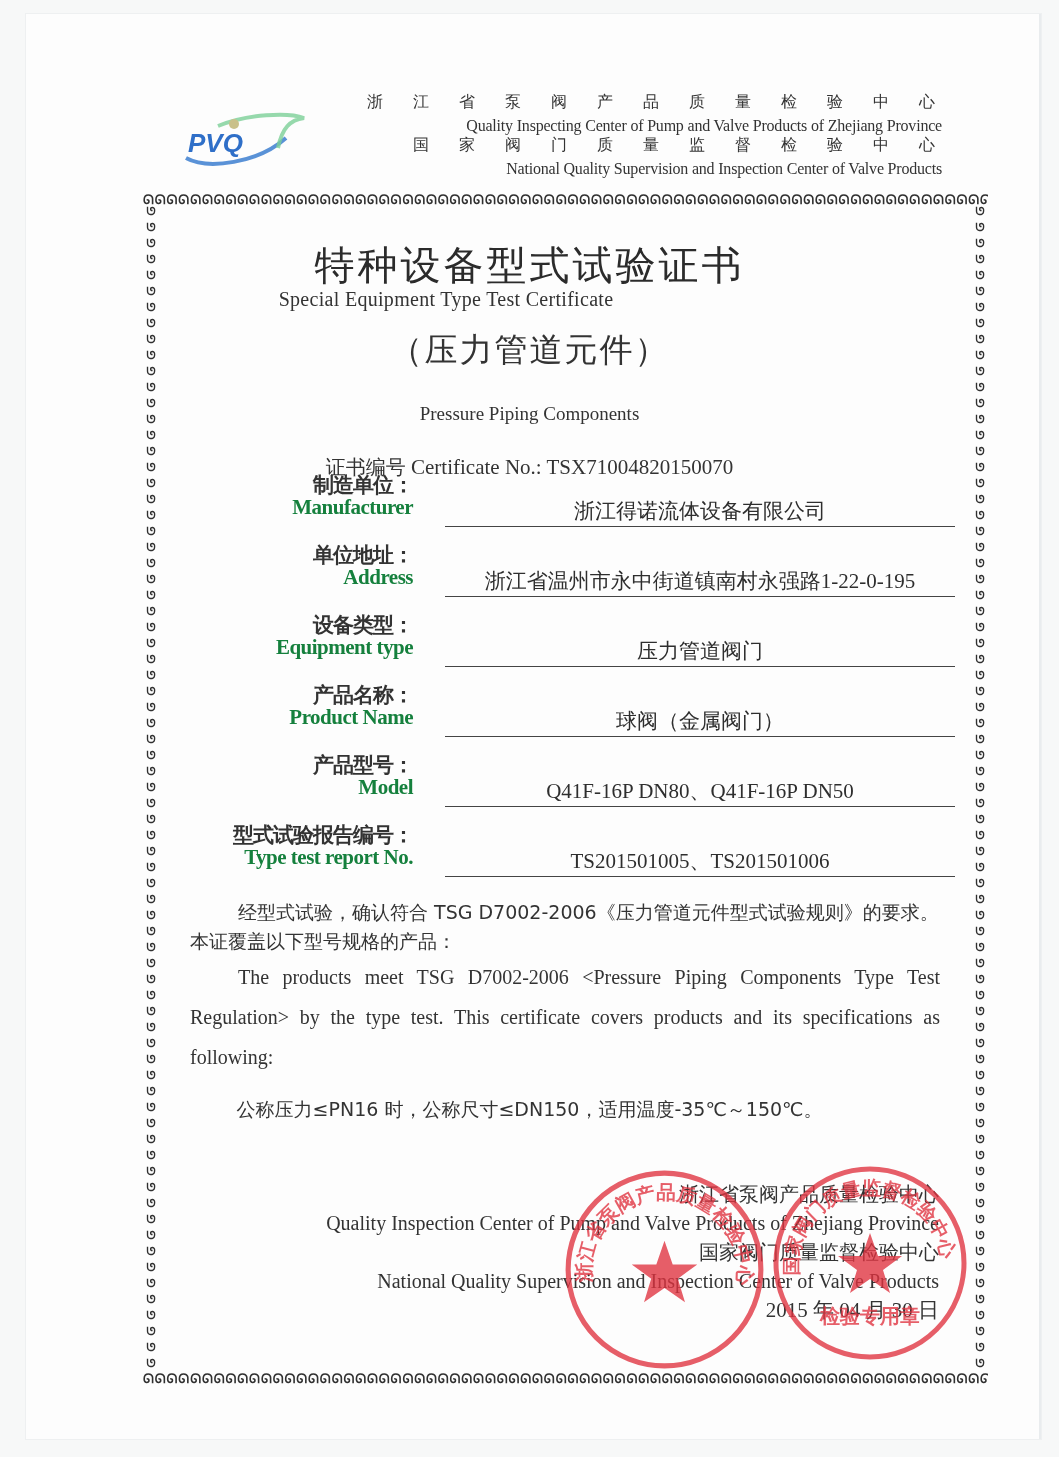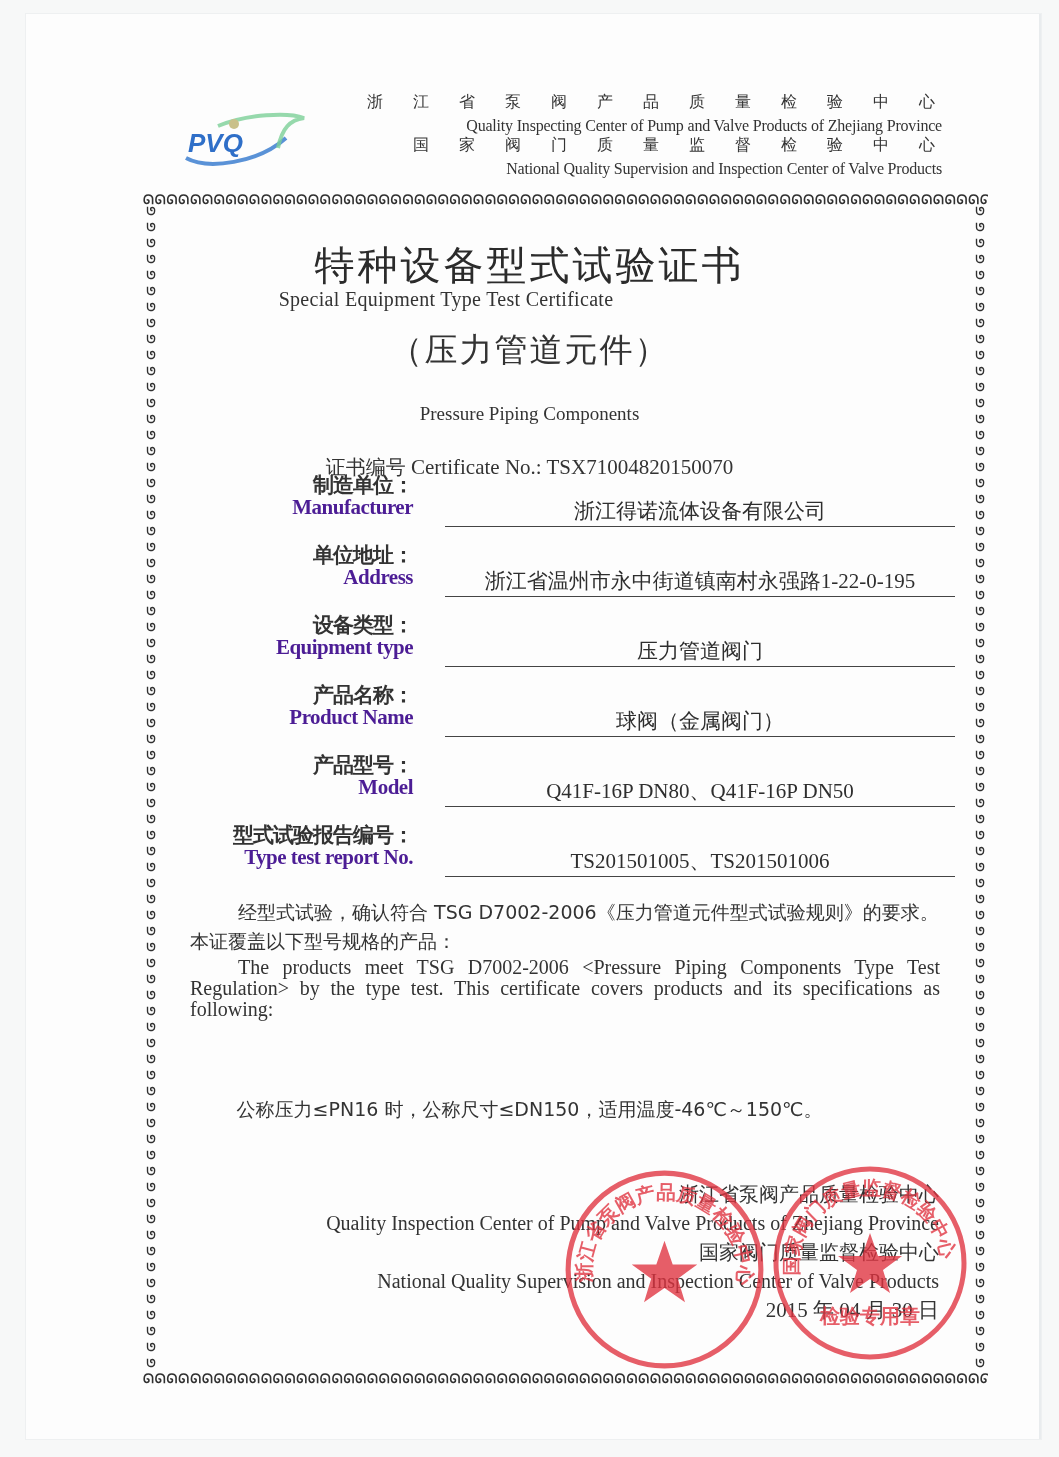--- a/index.html
+++ b/index.html
@@ -40,26 +40,26 @@
   .title-zh { position: absolute; left: 0; width: 1059px; top: 238px; text-align: center; font-size: 40px; letter-spacing: 3px; color: #2b2b2b; font-family: "DejaVu Sans", sans-serif; }
   .title-en { position: absolute; left: 0; width: 892px; top: 288px; text-align: center; font-size: 20px; color: #333; letter-spacing: 0.3px; }
   .sub-zh { position: absolute; left: 0; width: 1059px; top: 328px; text-align: center; font-size: 33px; letter-spacing: 2px; color: #333; font-family: Liberation Sans, sans-serif; }
   .sub-en { position: absolute; left: 0; width: 1059px; top: 370px; text-align: center; font-size: 19px; color: #333; margin-top: 33px; }
   .cert-no { position: absolute; left: 0; width: 1059px; top: 421px; text-align: center; font-size: 21px; color: #333; margin-top: 33px; }
   .cert-no .zh { font-family: "DejaVu Sans", sans-serif; font-size: 20px; }
   
   .field { position: absolute; left: 180px; width: 775px; height: 60px; }
   .field .lbl { position: absolute; right: 542px; top: 0; text-align: right; line-height: 1.05; }
   .field .lbl .zh { font-size: 21px; font-weight: bold; font-family: "DejaVu Sans", sans-serif; letter-spacing: -1px; color: #333; }
-  .field .lbl .en { font-size: 21px; font-weight: bold; color: #4c1d95; letter-spacing: -0.5px; }
+  .field .lbl .en { font-size: 21px; font-weight: bold; color: #15803d; letter-spacing: -0.5px; }
   .field .val { position: absolute; left: 265px; right: 0; top: 22px; height: 30px; border-bottom: 1.5px solid #444; text-align: center; font-size: 21px; line-height: 30px; color: #2e2e2e; }
   
   .stmt { position: absolute; left: 190px; width: 750px; font-size: 20px; color: #333; }
   .stmt.zh { top: 898px; line-height: 29px; font-family: "DejaVu Sans", sans-serif; font-size: 19px; text-indent: 48px; }
-  .stmt.en { top: 957px; line-height: 21px; text-align: justify; text-indent: 48px; }
+  .stmt.en { top: 957px; line-height: 40px; text-align: justify; text-indent: 48px; }
   .scope { position: absolute; left: 0; width: 1059px; top: 1097px; text-align: center; font-size: 19px; color: #333; font-family: "DejaVu Sans", sans-serif; }
   
   .sig { position: absolute; right: 120px; top: 1180px; text-align: right; color: #333; z-index: 2; }
   .sig .zh { font-size: 20px; font-family: "DejaVu Sans", sans-serif; line-height: 29px; }
   .sig .en { font-size: 20px; line-height: 29px; }
   .sig .date { font-size: 21px; line-height: 28px; }
   .stamp { position: absolute; z-index: 3; opacity: 0.78; }
   .stamp.s1 { left: 562px; top: 1167px; width: 205px; height: 205px; }
   .stamp.s2 { left: 770px; top: 1163px; width: 200px; height: 200px; }
 </style>
@@ -138,21 +138,21 @@
 <div class="field" style="top:824px">
   <div class="lbl">
       <div class="zh">型式试验报告编号：</div>
       <div class="en">Type test report No.</div>
     </div>
   <div class="val">TS201501005、TS201501006</div>
 </div>
 
 <div class="stmt zh">经型式试验，确认符合 TSG D7002-2006《压力管道元件型式试验规则》的要求。本证覆盖以下型号规格的产品：</div>
 <div class="stmt en">The products meet TSG D7002-2006 &lt;Pressure Piping Components Type Test Regulation&gt; by the type test. This certificate covers products and its specifications as following:</div>
-<div class="scope">公称压力≤PN16 时，公称尺寸≤DN150，适用温度-46℃～150℃。</div>
+<div class="scope">公称压力≤PN16 时，公称尺寸≤DN150，适用温度-35℃～150℃。</div>
 
 <div class="sig">
   <div class="zh">浙江省泵阀产品质量检验中心</div>
   <div class="en">Quality Inspection Center of Pump and Valve Products of Zhejiang Province</div>
   <div class="zh">国家阀门质量监督检验中心</div>
   <div class="en">National Quality Supervision and Inspection Center of Valve Products</div>
   <div class="date">2015 年 04 月 30 日</div>
 </div>
 
 <svg class="stamp s1" viewBox="0 0 200 200">

